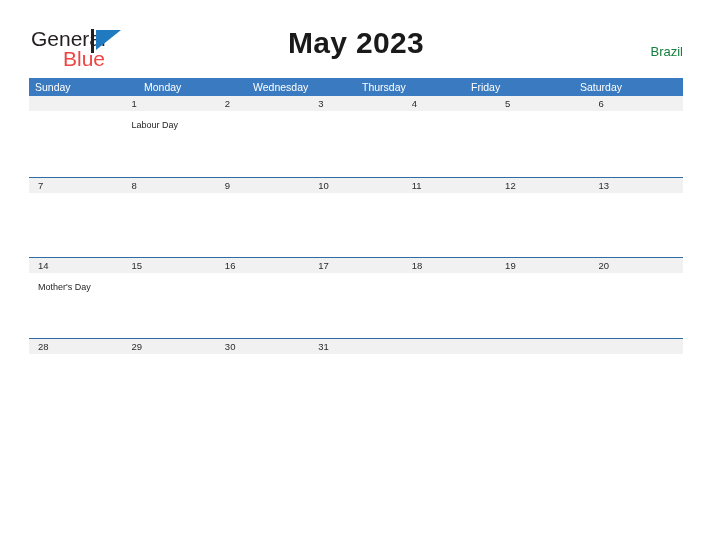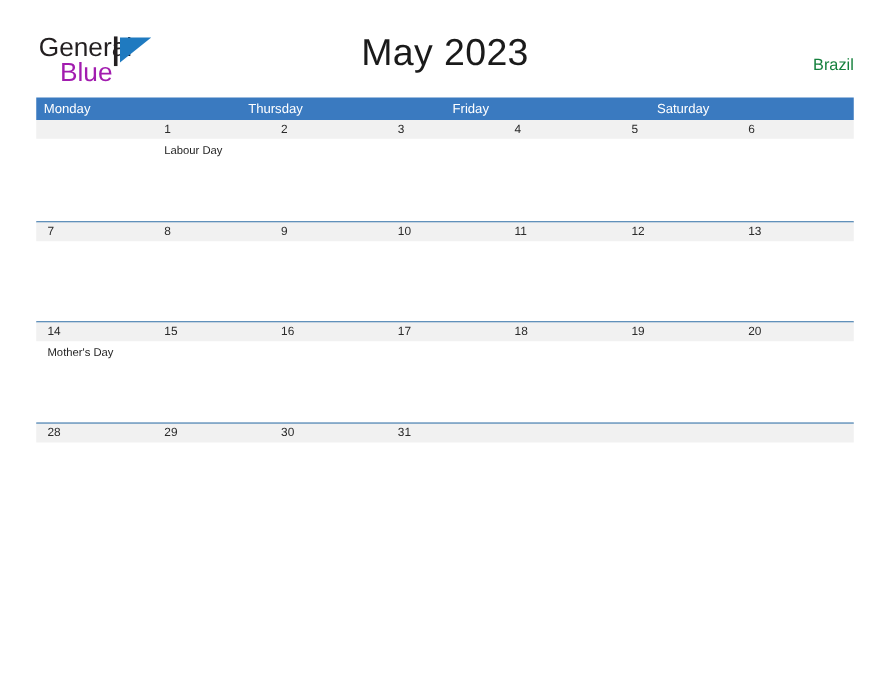--- a/index.html
+++ b/index.html
@@ -39,44 +39,44 @@
     left: 0;
     top: 0;
     font-size: 21px;
     color: #231f20;
     letter-spacing: 0px;
     line-height: 22px;
     white-space: nowrap;
   }
   .logo-blue {
     position: absolute;
-    left: 17px;
+    left: 32px;
     top: 20px;
     font-size: 21px;
-    color: #a21caf;
+    color: #ef4444;
     line-height: 22px;
     white-space: nowrap;
   }
   .logo-mark {
     position: absolute;
     left: 60px;
     top: 1px;
     width: 36px;
     height: 24px;
   }
 
   .cal-title {
     position: absolute;
     left: 0;
     right: 0;
     top: 26px;
     text-align: center;
     font-size: 30px;
     color: #1a1a1a;
-    font-weight: normal;
+    font-weight: bold;
     margin: 0;
     letter-spacing: 0.3px;
   }
 
   .region-label {
     position: absolute;
     right: 29px;
     top: 44px;
     font-size: 13px;
     color: #15803d;
@@ -129,21 +129,21 @@
     padding-left: 9px;
     box-sizing: border-box;
     white-space: nowrap;
   }
   .date-cell.empty {
     color: transparent;
   }
 
   .event-band {
     display: flex;
-    padding-top: 3px;
+    padding-top: 8px;
   }
   .event-cell {
     flex: 1 1 0;
     font-size: 9px;
     color: #1f1f1f;
     line-height: 12px;
     padding-left: 9px;
     padding-right: 3px;
     box-sizing: border-box;
     word-wrap: break-word;
@@ -167,21 +167,23 @@
       <span class="logo-blue">Blue</span>
     </div>
 
     <h1 class="cal-title">May 2023</h1>
 
     <div class="region-label">Brazil</div>
   </div>
 
   <div class="calendar">
     <div class="dow-row">
+        <div class="dow-cell">Sunday</div>
         <div class="dow-cell">Monday</div>
+        <div class="dow-cell">Wednesday</div>
         <div class="dow-cell">Thursday</div>
         <div class="dow-cell">Friday</div>
         <div class="dow-cell">Saturday</div>
       </div>
     <div class="weeks">
         <div class="week-row">
           <div class="date-band">
             <div class="date-cell empty"></div>
             <div class="date-cell">1</div>
             <div class="date-cell">2</div>

